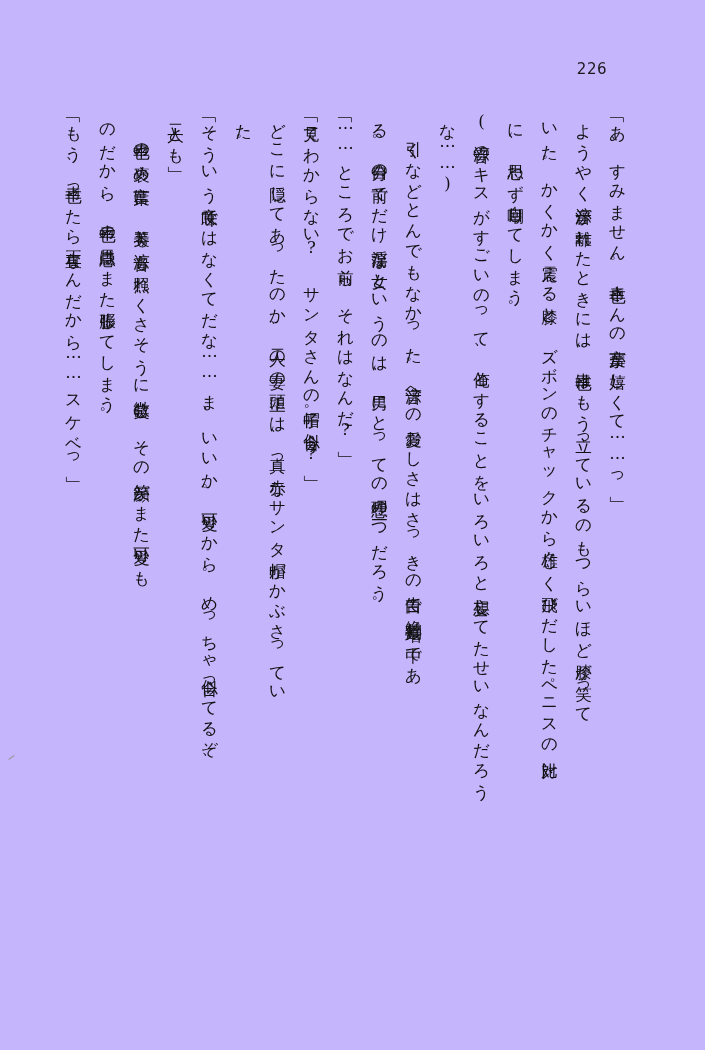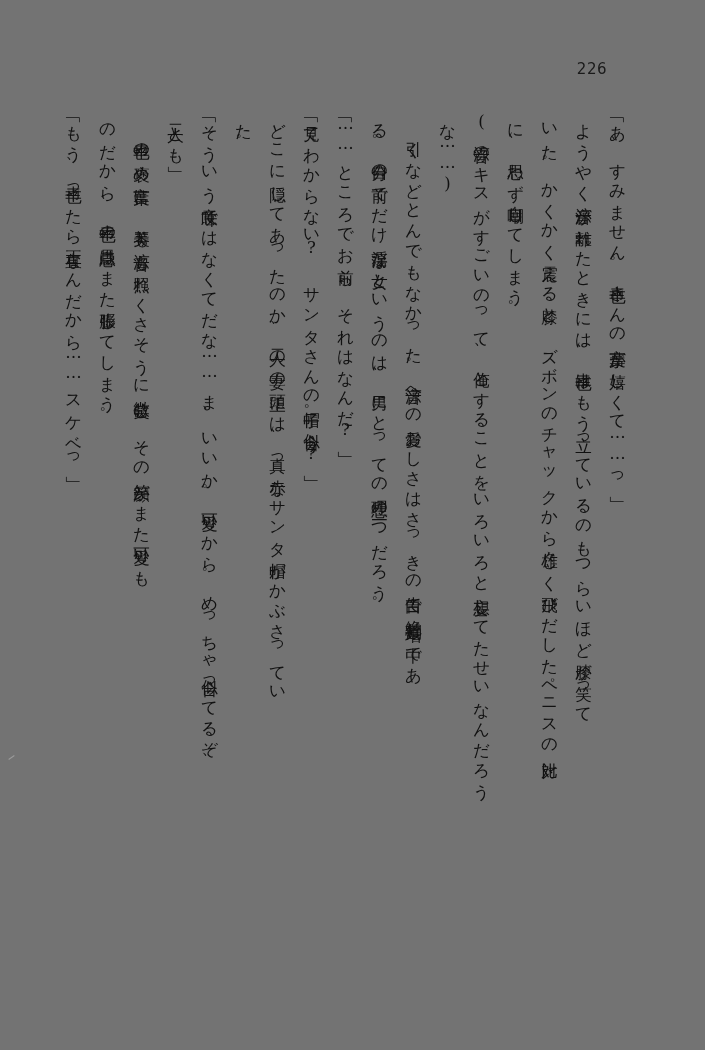--- a/index.html
+++ b/index.html
@@ -4,21 +4,21 @@
 <style>
   html, body {
     margin: 0;
     padding: 0;
     background: #ffffff;
   }
   .page {
     position: relative;
     width: 705px;
     height: 1050px;
-    background: #737373;
+    background: #c4b5fd;
     overflow: hidden;
     font-family: "DejaVu Serif", "Liberation Serif", serif;
   }
   .page-number {
     position: absolute;
     top: 60px;
     right: 98px;
     font-size: 15px;
     color: #1a1a1a;
     letter-spacing: 0.5px;

